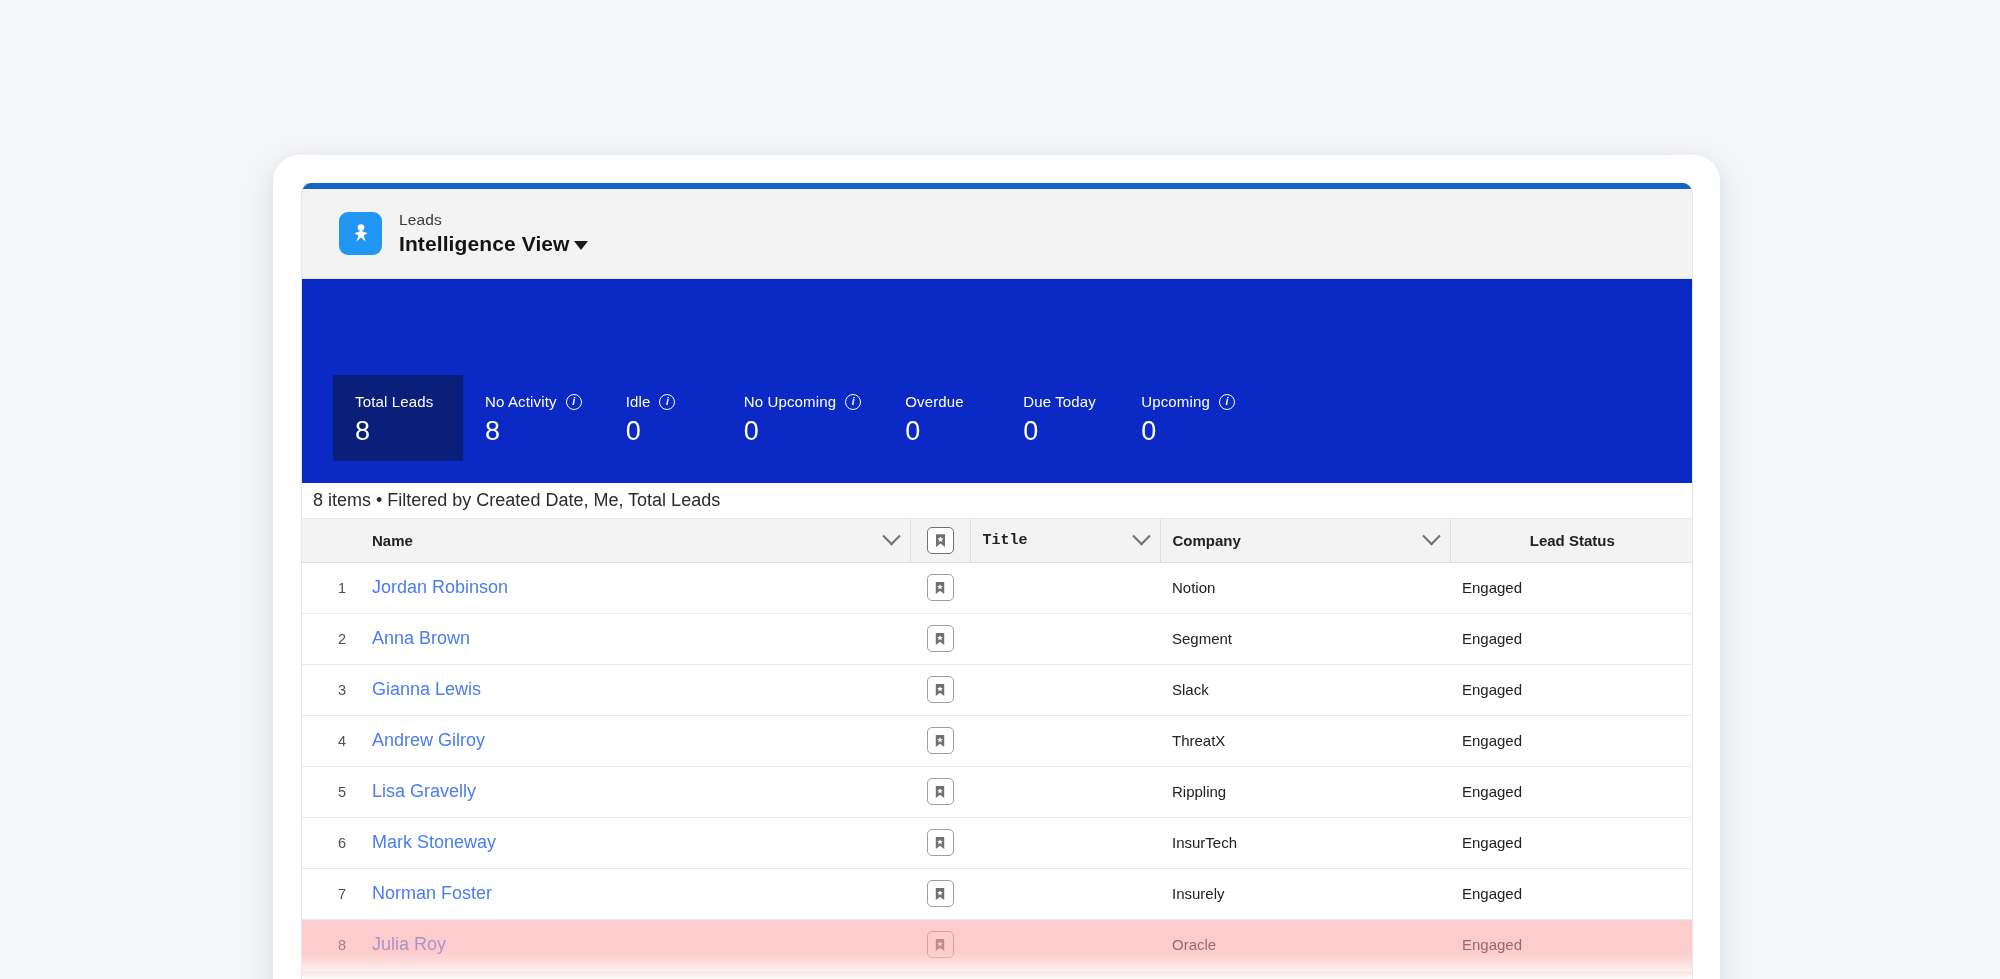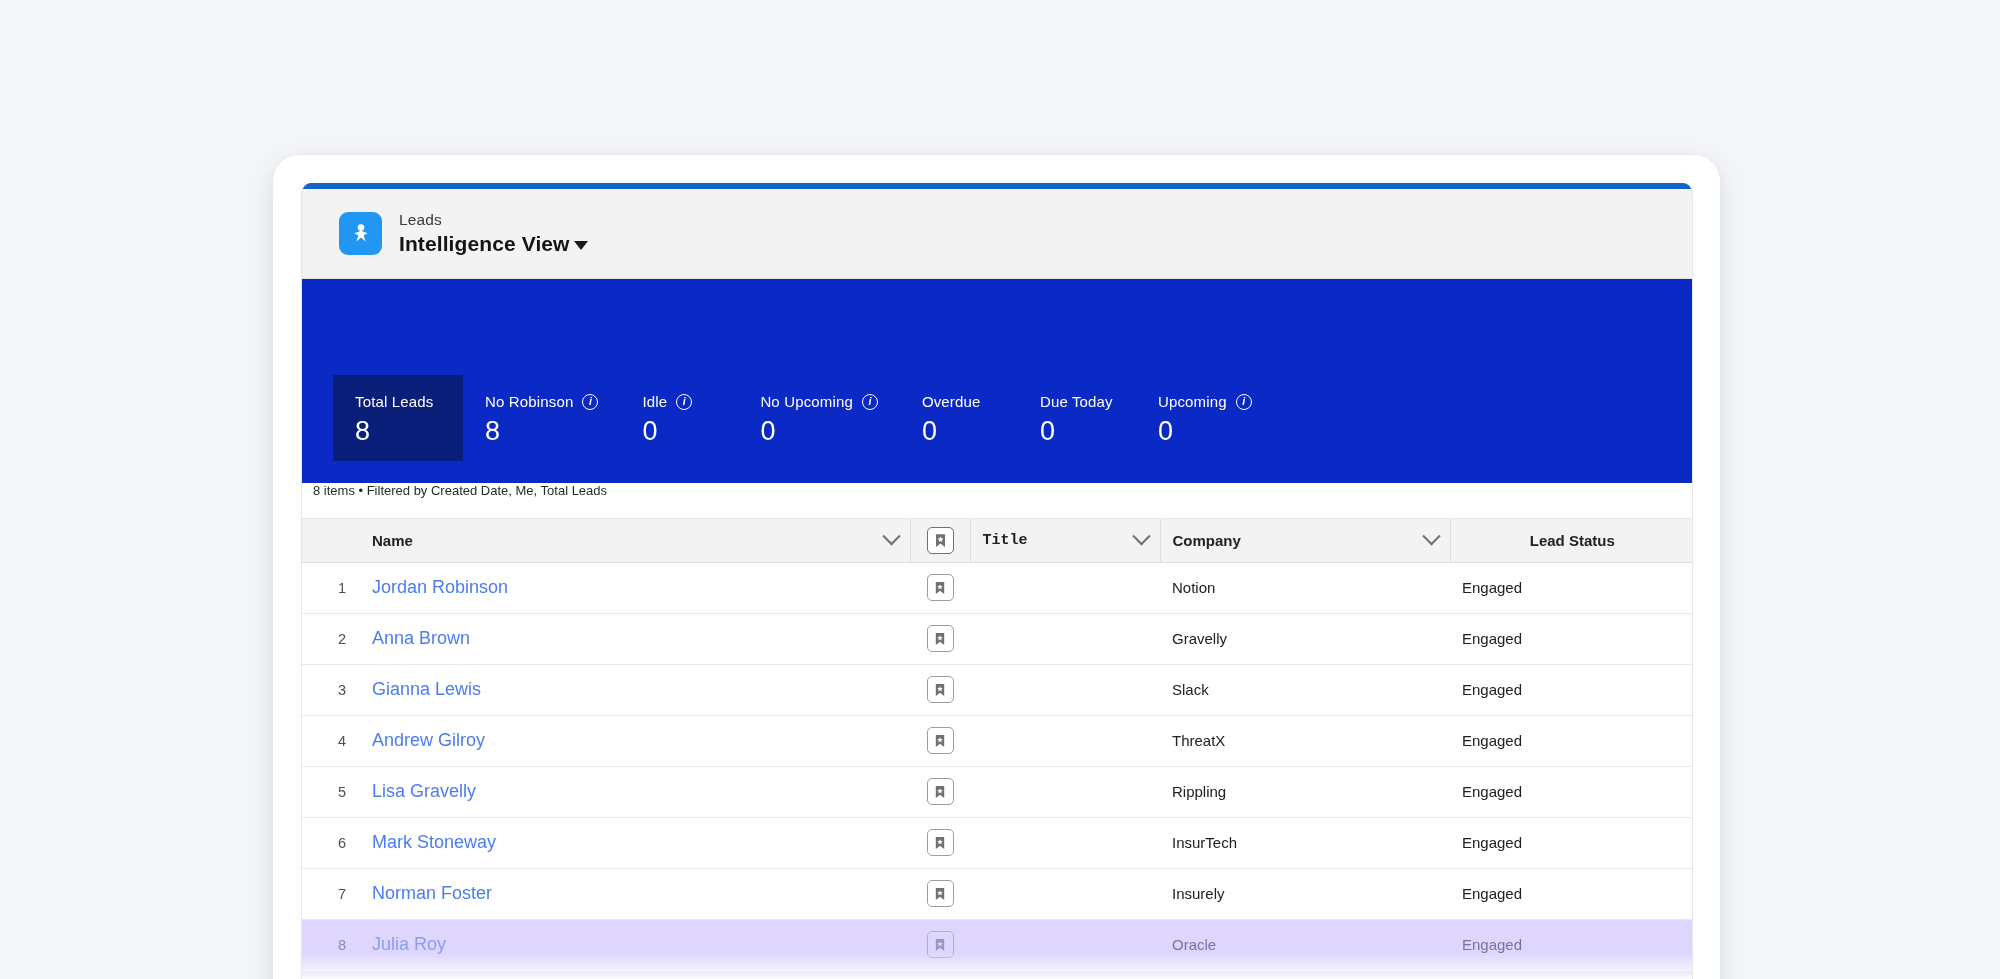--- a/index.html
+++ b/index.html
@@ -29,21 +29,21 @@
                 0 2px 8px rgba(20, 35, 70, 0.05);
   }
 
   
   .app-panel {
     position: absolute;
     left: 301px;
     top: 183px;
     width: 1392px;
     height: 796px;
-    background: #c4b5fd;
+    background: #fca5a5;
     border-top-left-radius: 10px;
     border-top-right-radius: 10px;
     overflow: hidden;
     border-left: 1px solid #e4e7ea;
     border-right: 1px solid #e4e7ea;
   }
 
   .accent-bar {
     height: 6px;
     width: 100%;
@@ -159,22 +159,23 @@
     font-weight: 400;
     color: #ffffff;
     line-height: 1;
   }
 
   
   .filter-bar {
     height: 36px;
     background: #ffffff;
     display: flex;
+    align-items: center;
     padding-left: 11px;
-    font-size: 13px;
+    font-size: 18px;
     color: #2b2b2b;
     border-bottom: 1px solid #e6e8ea;
   }
 
   
   table.leads-table {
     width: 100%;
     border-collapse: collapse;
     table-layout: fixed;
   }
@@ -303,21 +304,21 @@
 
       <div class="kpi active">
         <div class="kpi-label-row">
           <span class="kpi-label">Total Leads</span>
         </div>
         <div class="kpi-value">8</div>
       </div>
 
       <div class="kpi">
         <div class="kpi-label-row">
-          <span class="kpi-label">No Robinson</span>
+          <span class="kpi-label">No Activity</span>
           <span class="info-icon">i</span>
         </div>
         <div class="kpi-value">8</div>
       </div>
 
       <div class="kpi">
         <div class="kpi-label-row">
           <span class="kpi-label">Idle</span>
           <span class="info-icon">i</span>
         </div>
@@ -419,21 +420,21 @@
         <td><a class="name-link" href="#">Anna Brown</a></td>
         <td class="cell-flag">
           <span class="flag-btn">
             <svg width="14" height="14" viewBox="0 0 16 16" aria-hidden="true">
                 <path d="M3.2 1.2 h9.6 v13.6 l-4.8 -3.6 l-4.8 3.6 z" fill="#6d7175"></path>
                 <path d="M8 3.6 l0.95 2.1 l2.25 0.2 l-1.7 1.5 l0.5 2.2 l-2 -1.2 l-2 1.2 l0.5 -2.2 l-1.7 -1.5 l2.25 -0.2 z" fill="#ffffff"></path>
               </svg>
           </span>
         </td>
         <td></td>
-        <td>Gravelly</td>
+        <td>Segment</td>
         <td>Engaged</td>
       </tr>
 
       <tr>
         <td class="cell-index">3</td>
         <td><a class="name-link" href="#">Gianna Lewis</a></td>
         <td class="cell-flag">
           <span class="flag-btn">
             <svg width="14" height="14" viewBox="0 0 16 16" aria-hidden="true">
                 <path d="M3.2 1.2 h9.6 v13.6 l-4.8 -3.6 l-4.8 3.6 z" fill="#6d7175"></path>

